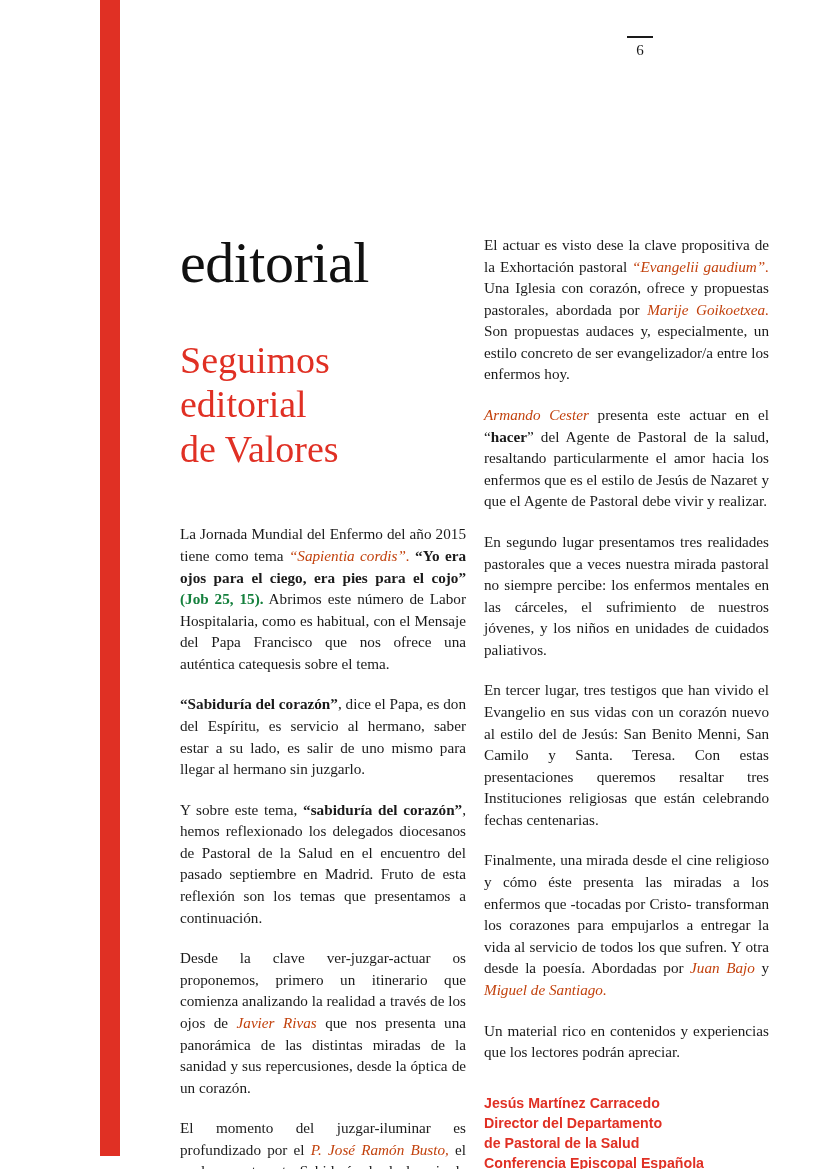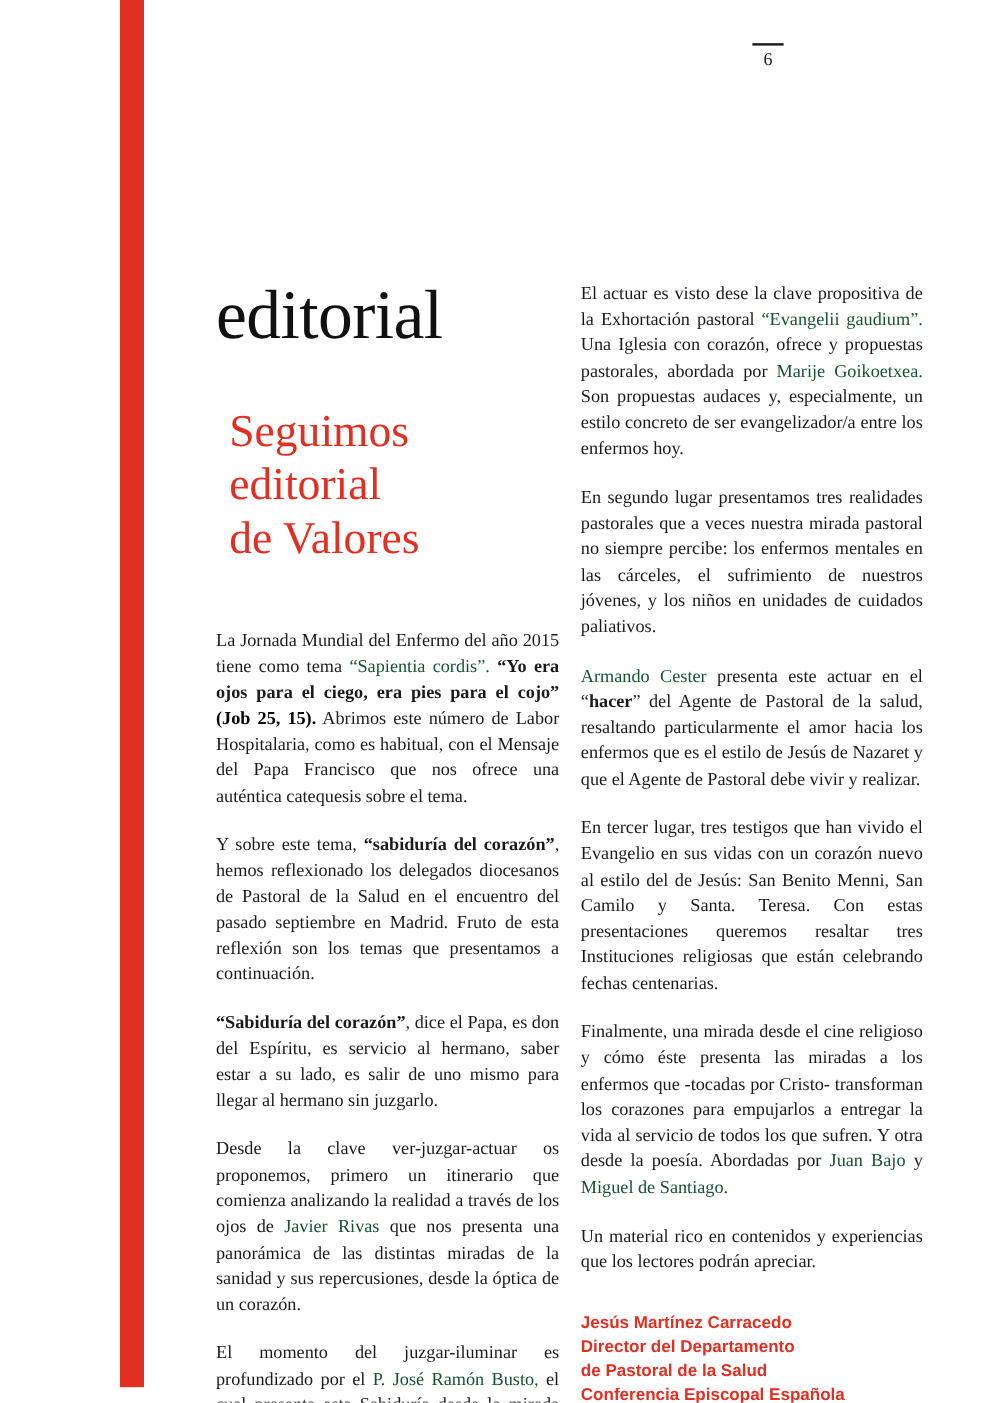--- a/index.html
+++ b/index.html
@@ -70,38 +70,38 @@
     font-weight: normal;
     margin: 0 0 46px 0;
     letter-spacing: -0.5px;
   }
   .subhead {
     font-family: "Liberation Serif", serif;
     font-size: 38px;
     line-height: 1.17;
     color: #e03024;
     font-weight: normal;
-    margin: 0 0 52px 11px;
+    margin: 0 0 52px 0;
   }
   .subhead span { display: block; }
 
   
   p.body {
     font-family: "Liberation Serif", serif;
     font-size: 15.2px;
     line-height: 1.42;
     text-align: justify;
     margin: 0 0 19px 0;
     color: #1a1a1a;
     hyphens: none;
   }
   p.body:last-child { margin-bottom: 0; }
 
-  .rd { color: #14532d; }
-  .rd-b { color: #000000; font-weight: bold; }
+  .rd { color: #c2410c; font-style: italic; }
+  .rd-b { color: #15803d; font-weight: bold; }
   .bd { font-weight: bold; }
 
   
   .signature {
     margin-top: 30px;
     font-family: "Liberation Sans", sans-serif;
     font-weight: bold;
     font-size: 14.2px;
     line-height: 1.42;
     color: #e03024;
@@ -123,37 +123,37 @@
   <h1 class="masthead">editorial</h1>
 
   <h2 class="subhead">
     <span>Seguimos</span>
     <span>editorial</span>
     <span>de Valores</span>
   </h2>
 
   <p class="body"><span>La Jornada Mundial del Enfermo del año 2015 tiene como tema </span><span class="rd">“Sapientia cordis”.</span><span> </span><span class="bd">“Yo era ojos para el ciego, era pies para el cojo”</span><span> </span><span class="rd-b">(Job 25, 15).</span><span> Abrimos este número de Labor Hospitalaria, como es habitual, con el Mensaje del Papa Francisco que nos ofrece una auténtica catequesis sobre el tema.</span></p>
 
+  <p class="body"><span class="bd">“Sabiduría del corazón”</span><span>, dice el Papa, es don del Espíritu, es servicio al hermano, saber estar a su lado, es salir de uno mismo para llegar al hermano sin juzgarlo.</span></p>
+
   <p class="body"><span>Y sobre este tema, </span><span class="bd">“sabiduría del corazón”</span><span>, hemos reflexionado los delegados diocesanos de Pastoral de la Salud en el encuentro del pasado septiembre en Madrid. Fruto de esta reflexión son los temas que presentamos a continuación.</span></p>
-
-  <p class="body"><span class="bd">“Sabiduría del corazón”</span><span>, dice el Papa, es don del Espíritu, es servicio al hermano, saber estar a su lado, es salir de uno mismo para llegar al hermano sin juzgarlo.</span></p>
 
   <p class="body"><span>Desde la clave ver-juzgar-actuar os proponemos, primero un itinerario que comienza analizando la realidad a través de los ojos de </span><span class="rd">Javier Rivas</span><span> que nos presenta una panorámica de las distintas miradas de la sanidad y sus repercusiones, desde la óptica de un corazón.</span></p>
 
   <p class="body"><span>El momento del juzgar-iluminar es profundizado por el </span><span class="rd">P. José Ramón Busto,</span><span> el cual presenta esta Sabiduría desde la mirada compasiva de Dios, encarnada en Cristo, y lo que ésta debe suponer personal y pastoralmente para nosotros y para la Iglesia.</span></p>
 
 </div>
 
 <div class="col col-right">
 
   <p class="body"><span>El actuar es visto dese la clave propositiva de la Exhortación pastoral </span><span class="rd">“Evangelii gaudium”.</span><span> Una Iglesia con corazón, ofrece y propuestas pastorales, abordada por </span><span class="rd">Marije Goikoetxea.</span><span> Son propuestas audaces y, especialmente, un estilo concreto de ser evangelizador/a entre los enfermos hoy.</span></p>
 
+  <p class="body"><span class="rd">Armando Cester</span><span> presenta este actuar en el “</span><span class="bd">hacer</span><span>” del Agente de Pastoral de la salud, resaltando particularmente el amor hacia los enfermos que es el estilo de Jesús de Nazaret y que el Agente de Pastoral debe vivir y realizar.</span></p>
+
   <p class="body">En segundo lugar presentamos tres realidades pastorales que a veces nuestra mirada pastoral no siempre percibe: los enfermos mentales en las cárceles, el sufrimiento de nuestros jóvenes, y los niños en unidades de cuidados paliativos.</p>
-
-  <p class="body"><span class="rd">Armando Cester</span><span> presenta este actuar en el “</span><span class="bd">hacer</span><span>” del Agente de Pastoral de la salud, resaltando particularmente el amor hacia los enfermos que es el estilo de Jesús de Nazaret y que el Agente de Pastoral debe vivir y realizar.</span></p>
 
   <p class="body">En tercer lugar, tres testigos que han vivido el Evangelio en sus vidas con un corazón nuevo al estilo del de Jesús: San Benito Menni, San Camilo y Santa. Teresa. Con estas presentaciones queremos resaltar tres Instituciones religiosas que están celebrando fechas centenarias.</p>
 
   <p class="body"><span>Finalmente, una mirada desde el cine religioso y cómo éste presenta las miradas a los enfermos que -tocadas por Cristo- transforman los corazones para empujarlos a entregar la vida al servicio de todos los que sufren. Y otra desde la poesía. Abordadas por </span><span class="rd">Juan Bajo</span><span> y </span><span class="rd">Miguel de Santiago.</span><span></span></p>
 
   <p class="body">Un material rico en contenidos y experiencias que los lectores podrán apreciar.</p>
 
   <div class="signature">
     <span>Jesús Martínez Carracedo</span>
     <span>Director del Departamento</span>

